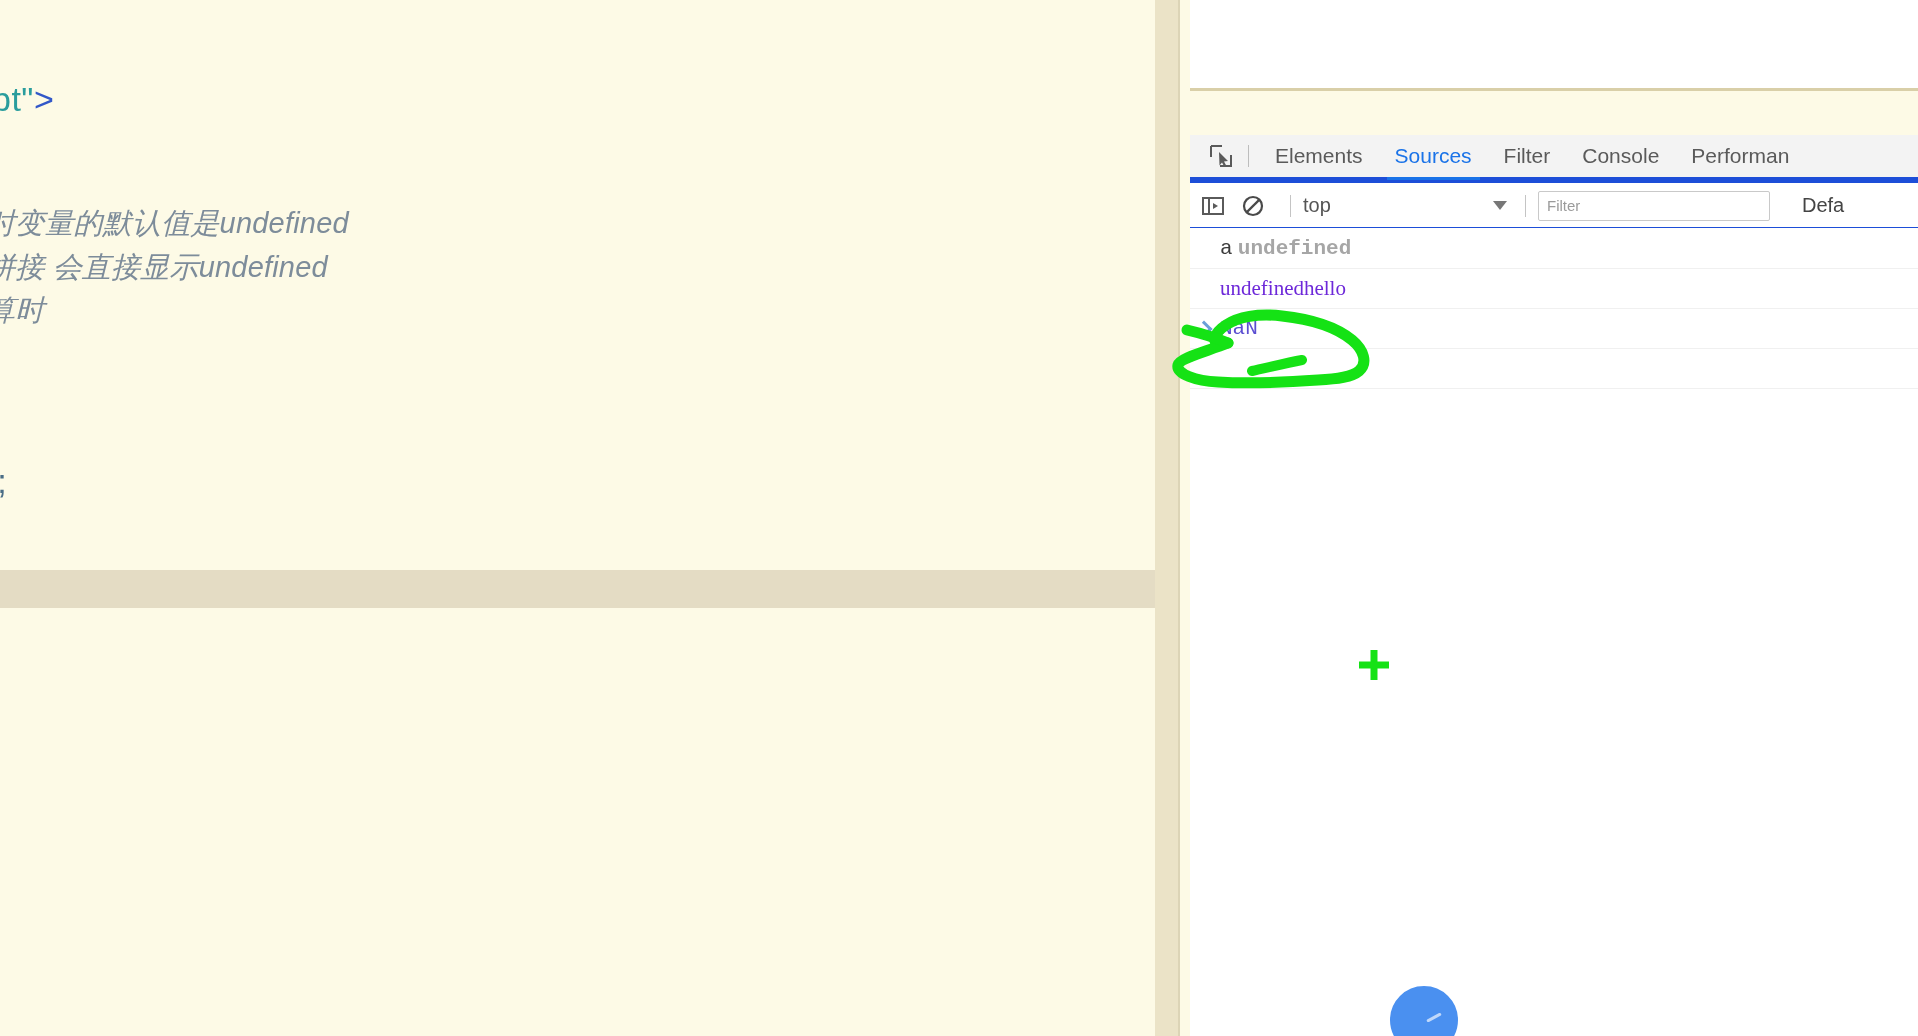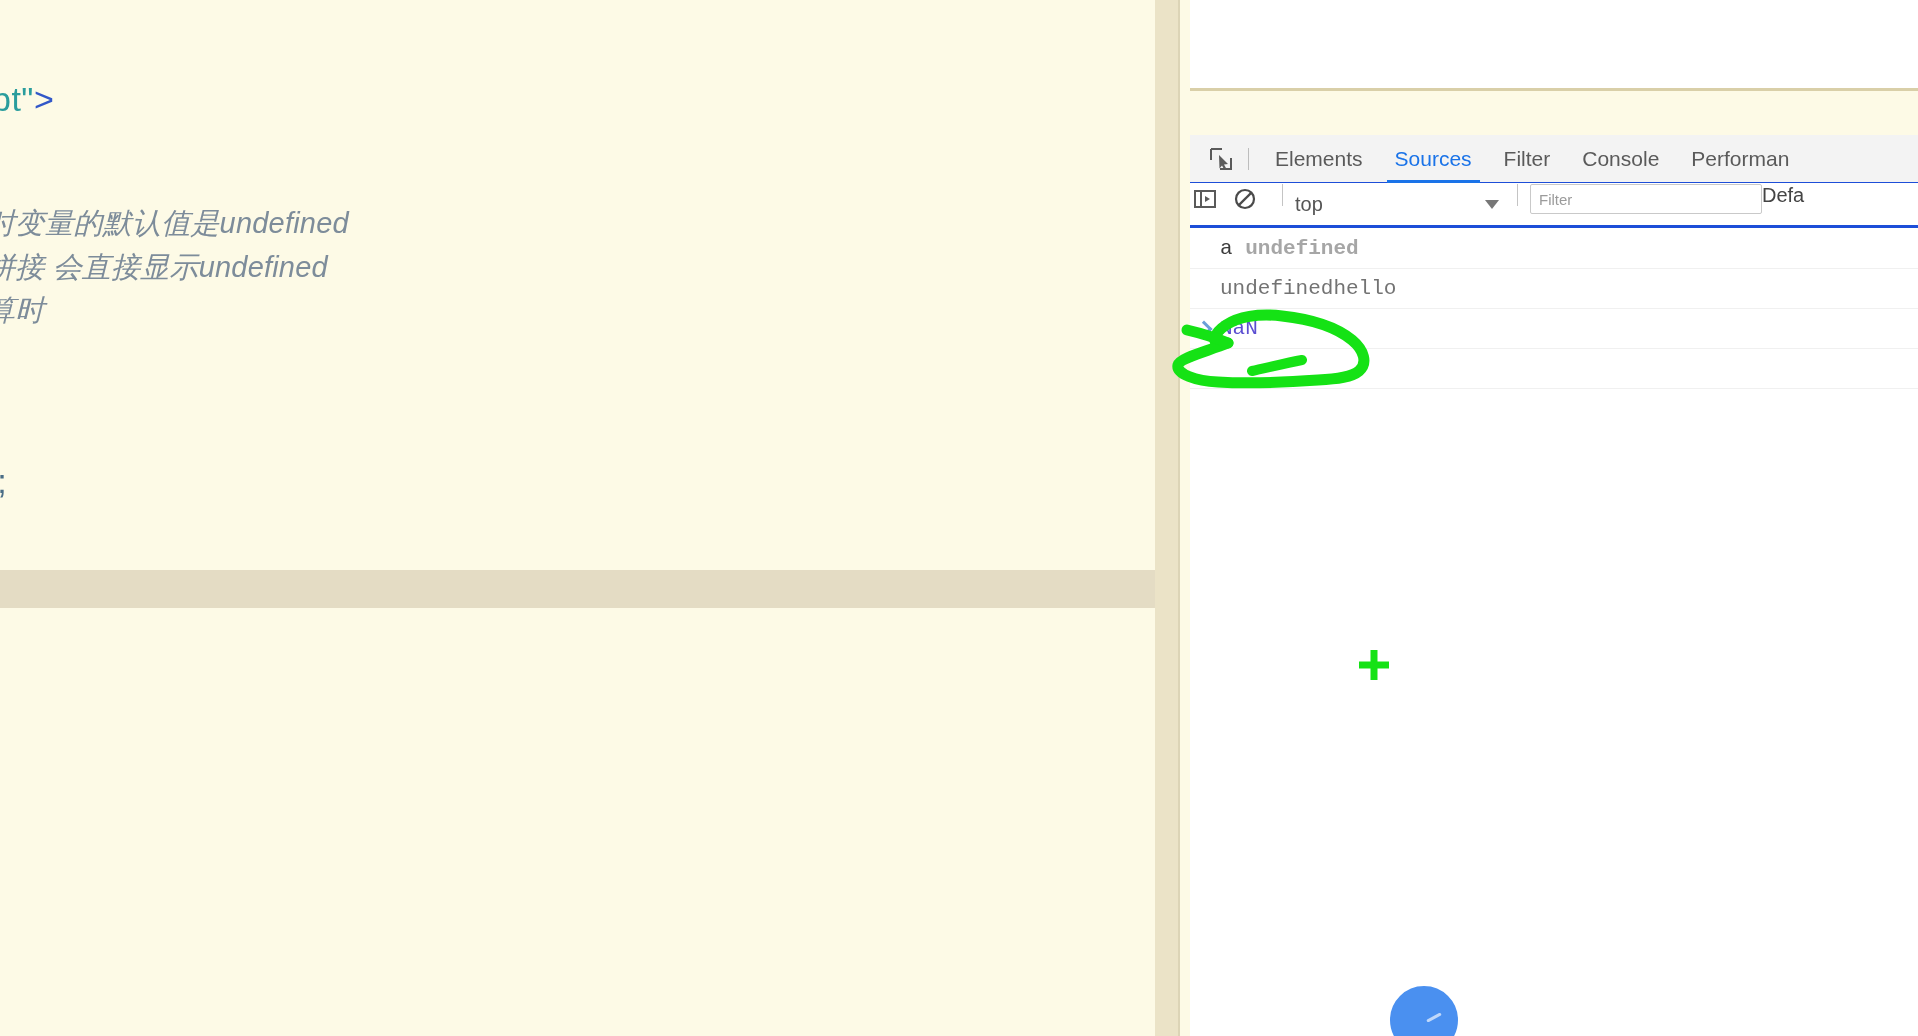--- a/index.html
+++ b/index.html
@@ -137,21 +137,21 @@
   }
 
   
   .dt-tabbar {
     position: absolute;
     left: 0;
     top: 135px;
     right: 0;
     height: 48px;
     background: #f3f3f3;
-    border-bottom: 1px solid #1d4ed8;
+    border-bottom: 6px solid #1d4ed8;
     display: flex;
     align-items: center;
     padding-left: 8px;
     box-sizing: border-box;
   }
   .inspect-btn {
     width: 34px;
     height: 34px;
     margin-left: 6px;
     margin-right: 6px;
@@ -193,23 +193,24 @@
   }
 
   
   .dt-filterbar {
     position: absolute;
     left: 0;
     top: 184px;
     right: 0;
     height: 44px;
     background: #ffffff;
-    border-bottom: 3px solid #1d4ed8;
-    display: flex;
-    padding-left: 0;
+    border-bottom: 1px solid #1d4ed8;
+    display: flex;
+    align-items: center;
+    padding-left: 8px;
     box-sizing: border-box;
   }
   .fb-icon {
     width: 30px;
     height: 30px;
     display: flex;
     align-items: center;
     justify-content: center;
     flex: none;
     margin-right: 10px;
@@ -252,21 +253,21 @@
     padding: 0 8px;
     box-sizing: border-box;
     font-family: "Liberation Sans", sans-serif;
     background: #fff;
     flex: none;
   }
   .filter-input::placeholder { color: #9b9b9b; }
   .levels-label {
     font-size: 20px;
     color: #444;
-    margin-left: 0;
+    margin-left: 32px;
     white-space: nowrap;
     flex: none;
     cursor: pointer;
   }
 
   
   .console-list {
     position: absolute;
     left: 0;
     top: 229px;
@@ -283,21 +284,21 @@
     align-items: center;
     padding-left: 30px;
     box-sizing: border-box;
     font-family: "Liberation Mono", monospace;
     font-size: 21px;
     cursor: default;
   }
   .msg-tok { white-space: pre; }
   .tok-name  { color: #3b3b3b; }
   .tok-dim   { color: #a6a6a6; font-weight: bold; }
-  .tok-plain { color: #737373; }
+  .tok-plain { color: #6d28d9; font-family: Liberation Serif, serif; }
   .tok-num   { color: #5b4ed1; }
 
   .expand-caret {
     position: absolute;
     left: 8px;
     top: 50%;
     transform: translateY(-50%) rotate(-45deg);
     width: 9px;
     height: 9px;
     border-right: 3px solid #6a9fd8;

